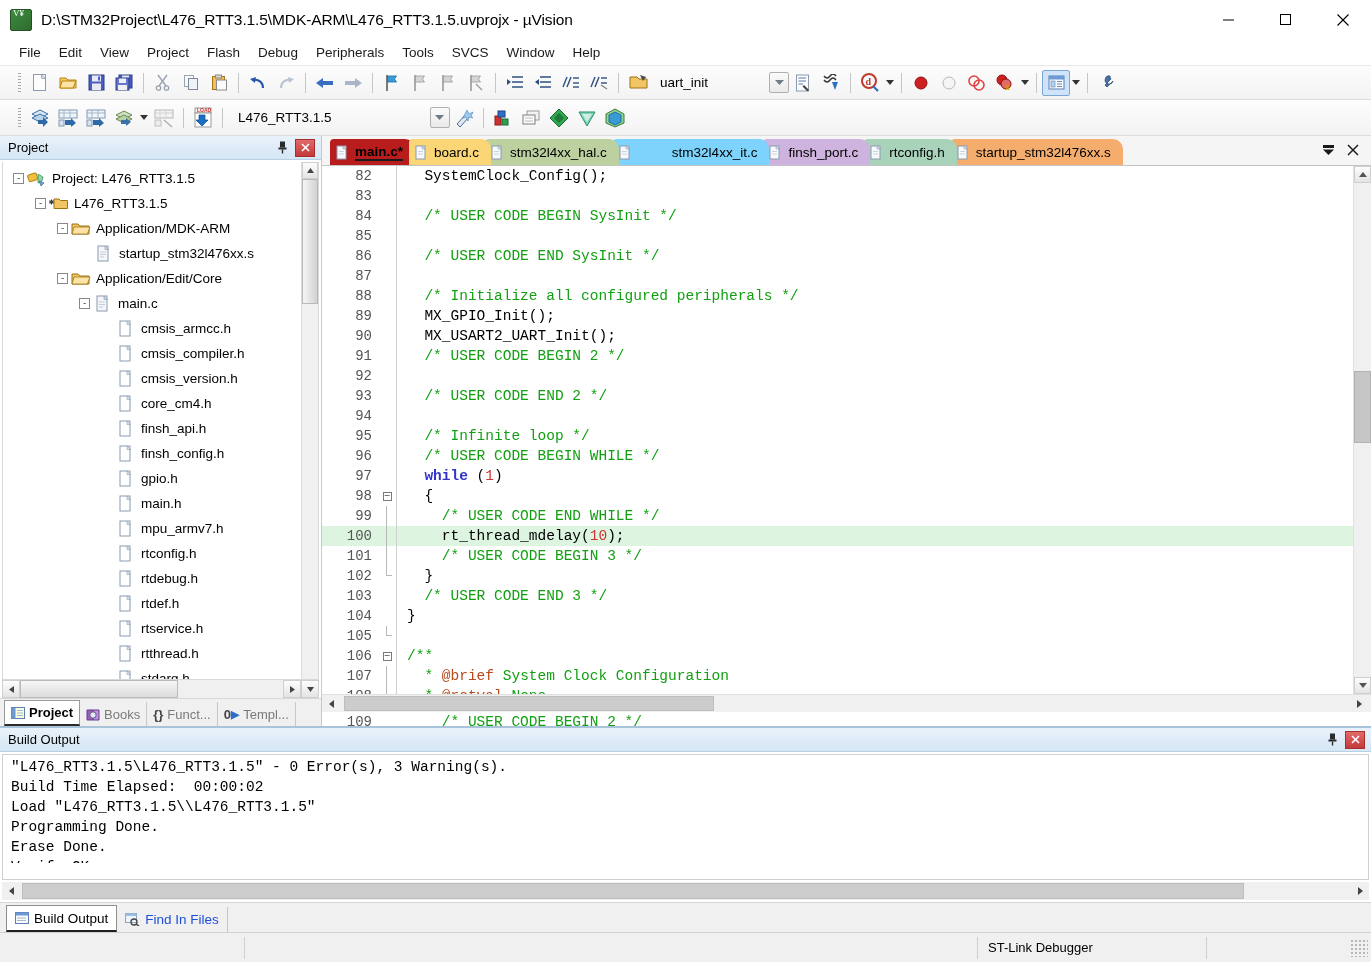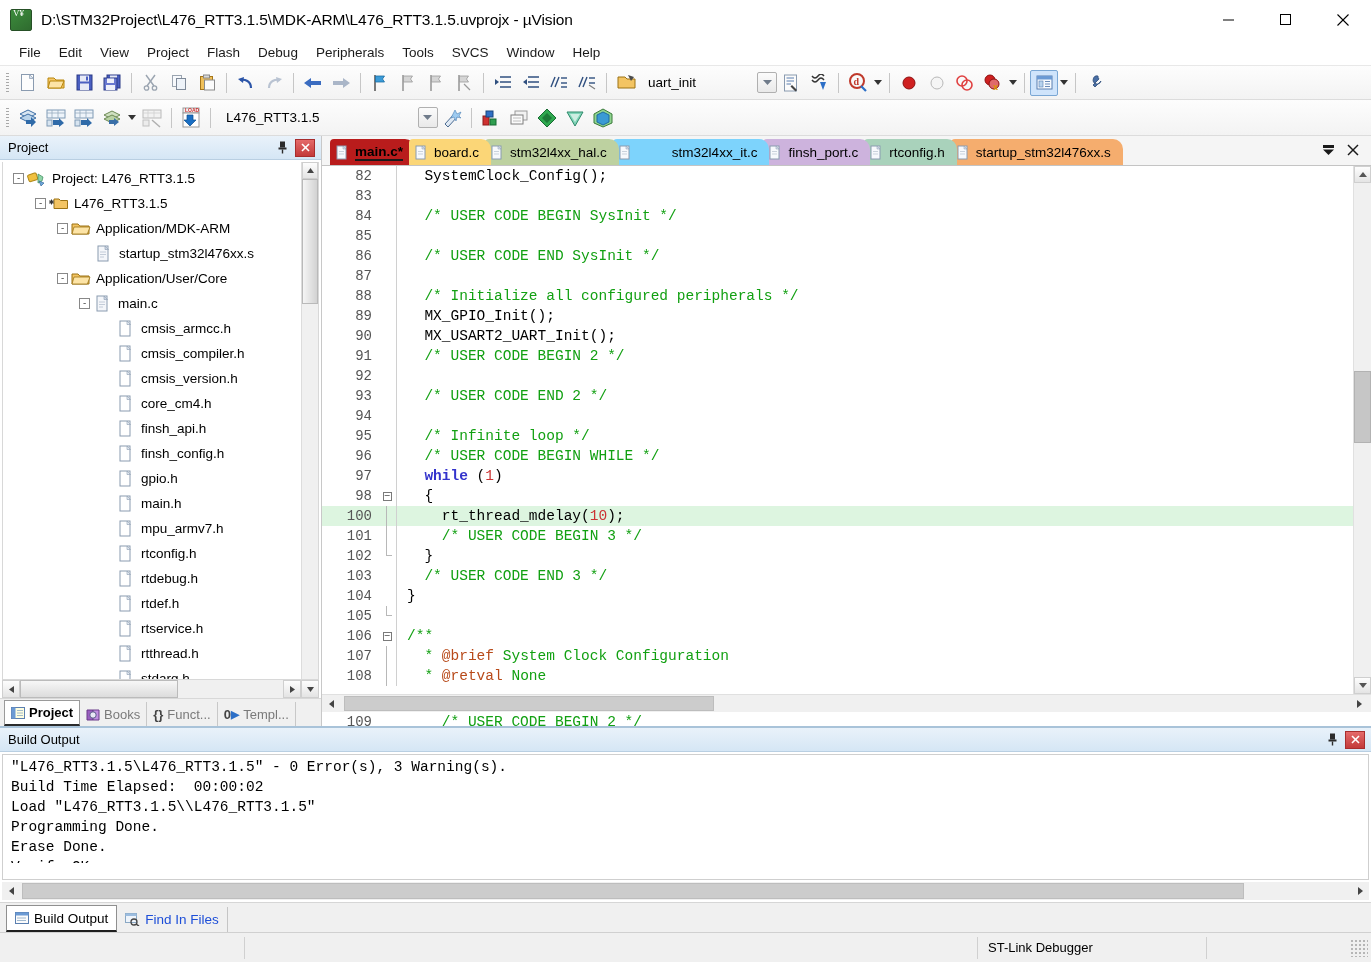--- a/index.html
+++ b/index.html
@@ -85,21 +85,21 @@
   }
 
   
   .toolbar {
     height: 34px;
     flex: 0 0 34px;
     display: flex;
     align-items: center;
     background: linear-gradient(180deg,#fdfdfd 0%, #f3f3f3 100%);
     border-bottom: 1px solid #dcdcdc;
-    padding-left: 4px;
+    padding-left: 16px;
   }
   .grip {
     width: 3px; height: 20px;
     margin: 0 5px 0 2px;
     background-image: repeating-linear-gradient(180deg,#a8a8a8 0 1px, transparent 1px 3px);
     flex: 0 0 3px;
   }
   .tb-btn {
     width: 28px; height: 26px;
     display: flex; align-items: center; justify-content: center;
@@ -1020,21 +1020,21 @@
             </div>
             <div class="trow">
               <div style="flex: 0 0 54px; height: 1px;"></div>
               <div class="expander">-</div>
               <span class="ico">
                 <svg width="20" height="14">
                   <path d="M1 2 h6 l1.8 2 h9.2 v8 H1z" fill="#f3c463" stroke="#9c7314"></path>
                   <path d="M3 5 h16 l-2.6 7 H1z" fill="#fde4a6" stroke="#9c7314" stroke-width=".8"></path>
                 </svg>
               </span>
-              <span class="tlabel">Application/User/Core</span>
+              <span class="tlabel">Application/Edit/Core</span>
             </div>
             <div class="trow">
               <div style="flex: 0 0 76px; height: 1px;"></div>
               <div class="expander">-</div>
               <span class="ico">
                 <svg width="14" height="17">
                   <rect x="1" y="1" width="10" height="15" fill="#f4f6fa" stroke="#8a9bb0"></rect>
                   <polygon points="8,1 11.5,4.5 8,4.5" fill="#cdd8e6" stroke="#8a9bb0" stroke-width=".6"></polygon>
                   <g stroke="#b6c1cf" stroke-width=".8">
                     <line x1="3" y1="7" x2="9" y2="7"></line>
@@ -1400,20 +1400,21 @@
             <div class="cline"><div class="lnum">89</div><div class="foldcol"></div><div class="gutter-sep"></div><div class="ctext"><span class="plain">  MX_GPIO_Init();</span></div></div>
             <div class="cline"><div class="lnum">90</div><div class="foldcol"></div><div class="gutter-sep"></div><div class="ctext"><span class="plain">  MX_USART2_UART_Init();</span></div></div>
             <div class="cline"><div class="lnum">91</div><div class="foldcol"></div><div class="gutter-sep"></div><div class="ctext"><span class="cmt">  /* USER CODE BEGIN 2 */</span></div></div>
             <div class="cline"><div class="lnum">92</div><div class="foldcol"></div><div class="gutter-sep"></div><div class="ctext"><span class="plain"></span></div></div>
             <div class="cline"><div class="lnum">93</div><div class="foldcol"></div><div class="gutter-sep"></div><div class="ctext"><span class="cmt">  /* USER CODE END 2 */</span></div></div>
             <div class="cline"><div class="lnum">94</div><div class="foldcol"></div><div class="gutter-sep"></div><div class="ctext"><span class="plain"></span></div></div>
             <div class="cline"><div class="lnum">95</div><div class="foldcol"></div><div class="gutter-sep"></div><div class="ctext"><span class="cmt">  /* Infinite loop */</span></div></div>
             <div class="cline"><div class="lnum">96</div><div class="foldcol"></div><div class="gutter-sep"></div><div class="ctext"><span class="cmt">  /* USER CODE BEGIN WHILE */</span></div></div>
             <div class="cline"><div class="lnum">97</div><div class="foldcol"></div><div class="gutter-sep"></div><div class="ctext"><span class="plain">  </span><span class="kw">while</span><span class="plain"> (</span><span class="num">1</span><span class="plain">)</span></div></div>
             <div class="cline"><div class="lnum">98</div><div class="foldcol"><div class="fold-box">−</div></div><div class="gutter-sep"></div><div class="ctext"><span class="plain">  {</span></div></div>
+            <div class="cline"><div class="lnum">99</div><div class="foldcol"><div class="fold-line"></div></div><div class="gutter-sep"></div><div class="ctext"><span class="cmt">    /* USER CODE END WHILE */</span></div></div>
             <div class="cline hl"><div class="lnum">100</div><div class="foldcol"><div class="fold-line"></div></div><div class="gutter-sep"></div><div class="ctext"><span class="plain">    rt_thread_mdelay(</span><span class="num">10</span><span class="plain">);</span></div></div>
             <div class="cline"><div class="lnum">101</div><div class="foldcol"><div class="fold-line"></div></div><div class="gutter-sep"></div><div class="ctext"><span class="cmt">    /* USER CODE BEGIN 3 */</span></div></div>
             <div class="cline"><div class="lnum">102</div><div class="foldcol"><div class="fold-end"></div></div><div class="gutter-sep"></div><div class="ctext"><span class="plain">  }</span></div></div>
             <div class="cline"><div class="lnum">103</div><div class="foldcol"></div><div class="gutter-sep"></div><div class="ctext"><span class="cmt">  /* USER CODE END 3 */</span></div></div>
             <div class="cline"><div class="lnum">104</div><div class="foldcol"></div><div class="gutter-sep"></div><div class="ctext"><span class="plain">}</span></div></div>
             <div class="cline"><div class="lnum">105</div><div class="foldcol"><div class="fold-end"></div></div><div class="gutter-sep"></div><div class="ctext"><span class="plain"></span></div></div>
             <div class="cline"><div class="lnum">106</div><div class="foldcol"><div class="fold-box">−</div></div><div class="gutter-sep"></div><div class="ctext"><span class="doc">/**</span></div></div>
             <div class="cline"><div class="lnum">107</div><div class="foldcol"><div class="fold-line"></div></div><div class="gutter-sep"></div><div class="ctext"><span class="doc">  * </span><span class="tag">@brief</span><span class="doc"> System Clock Configuration</span></div></div>
             <div class="cline"><div class="lnum">108</div><div class="foldcol"><div class="fold-line"></div></div><div class="gutter-sep"></div><div class="ctext"><span class="doc">  * </span><span class="tag">@retval</span><span class="doc"> None</span></div></div>
           </div>

